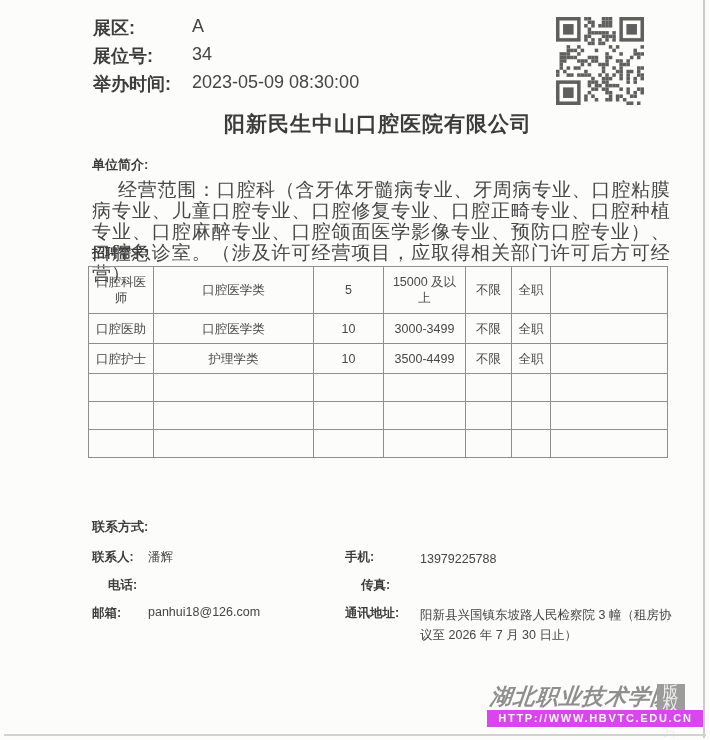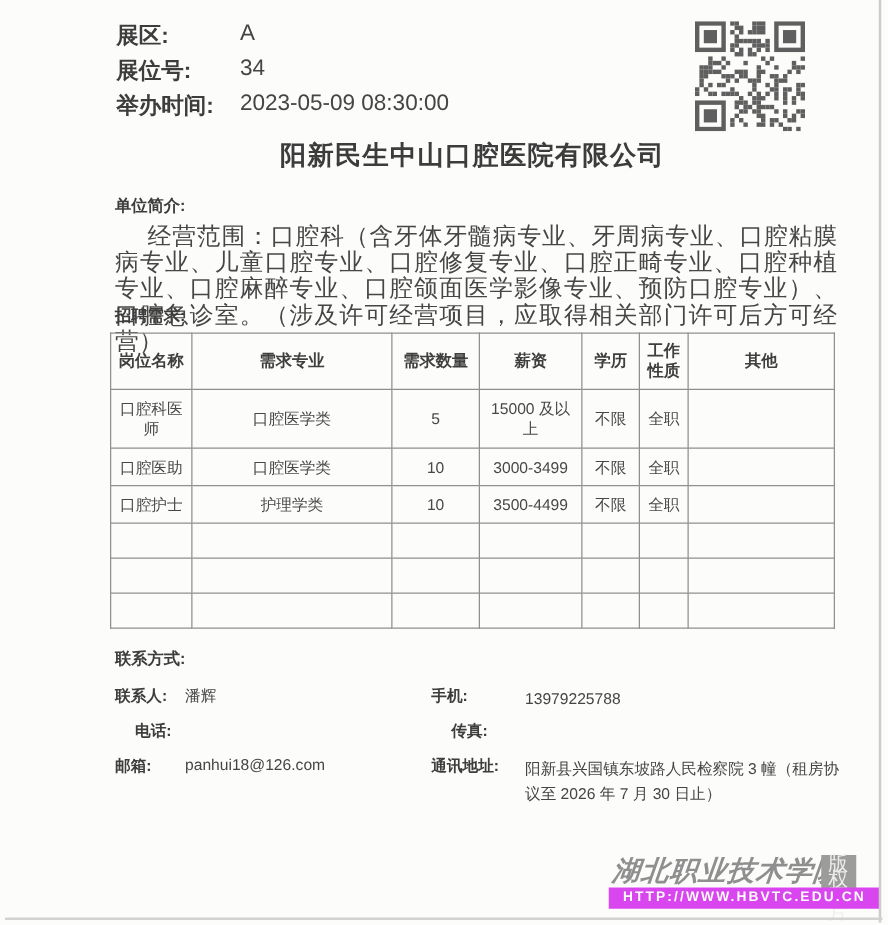--- a/index.html
+++ b/index.html
@@ -282,29 +282,20 @@
     <colgroup>
       <col style="width:65px">
         <col style="width:160px">
         <col style="width:70px">
       <col style="width:82px">
         <col style="width:46px">
         <col style="width:39px">
       <col style="width:117px">
     </colgroup>
     <tbody>
-        <tr class="hrow">
-          <td class="th">岗位名称</td>
-          <td class="th">需求专业</td>
-          <td class="th">需求数量</td>
-          <td class="th">薪资</td>
-          <td class="th">学历</td>
-          <td class="th">工作性质</td>
-          <td class="th">其他</td>
-        </tr>
         <tr class="r0">
           <td>口腔科医师</td>
           <td>口腔医学类</td>
           <td>5</td>
           <td>15000 及以上</td>
           <td>不限</td>
           <td>全职</td>
           <td></td>
         </tr>
         <tr class="r1">

